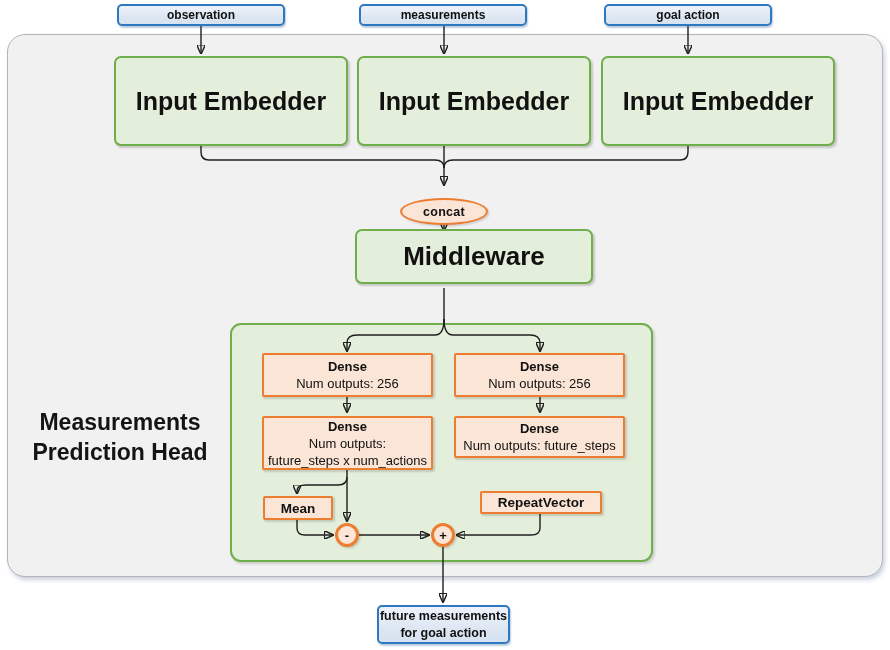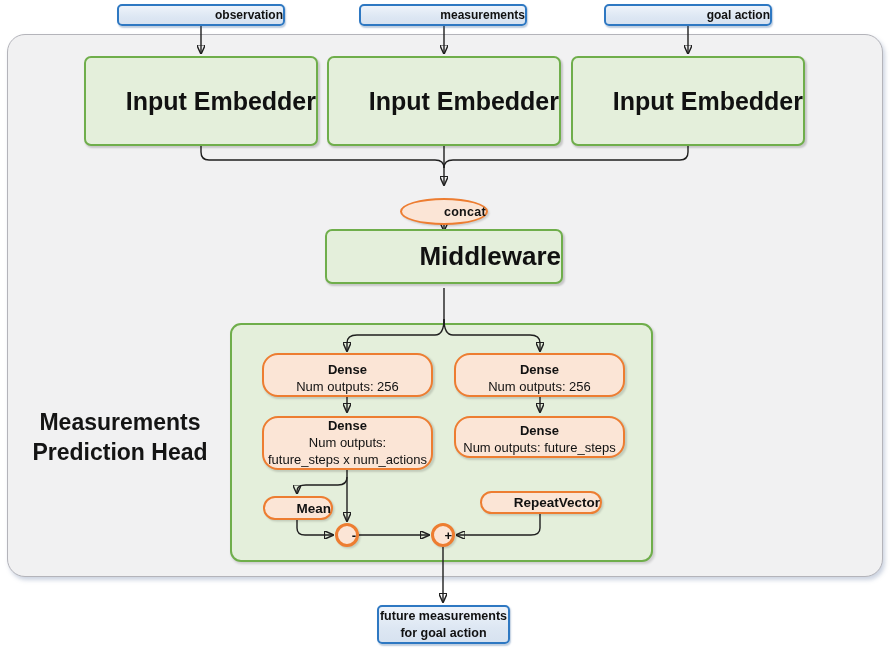--- a/index.html
+++ b/index.html
@@ -18,41 +18,42 @@
   }
   
   .head-container{
     background:var(--green-fill,#e4efdb);
     border:2.6px solid var(--green-border,#6fae4b);
     border-radius:11px;
     box-shadow:1.5px 2px 2.5px rgba(0,0,0,.15);
     z-index:2;
   }
   .node{
-    display:flex;align-items:center;justify-content:flex-end;
+    display:flex;align-items:center;justify-content:center;
     text-align:center;z-index:4;
   }
   .blue{
     background:linear-gradient(180deg,#eef3fa 0%,#dde7f3 60%,#d7e2f0 100%);
     border:2.2px solid var(--blue-border,#2e78c2);
     border-radius:5px;
     box-shadow:1px 1.5px 1.5px rgba(40,90,150,.3);
     font-weight:700;font-size:12px;
   }
   .green{
     background:var(--green-fill,#e4efdb);
     border:2.6px solid var(--green-border,#6fae4b);
     border-radius:7px;
     box-shadow:1.5px 2px 2px rgba(0,0,0,.18);
     font-weight:700;
+    margin-left:30px;
   }
   .orange{
     background:var(--orange-fill,#fbe5d6);
     border:2.4px solid var(--orange-border,#ed7d31);
-    border-radius:16px;
+    border-radius:2px;
     box-shadow:1.5px 1.5px 2px rgba(0,0,0,.15);
   }
   .embedder{font-size:25px;}
   .middleware{font-size:26px;}
   .concat-ellipse{
     border-radius:50%;
     border-width:2.8px;
     font-weight:700;font-size:12.5px;letter-spacing:.3px;
   }
   .dense{flex-direction:column;line-height:17px;font-size:13px;padding:0;}

